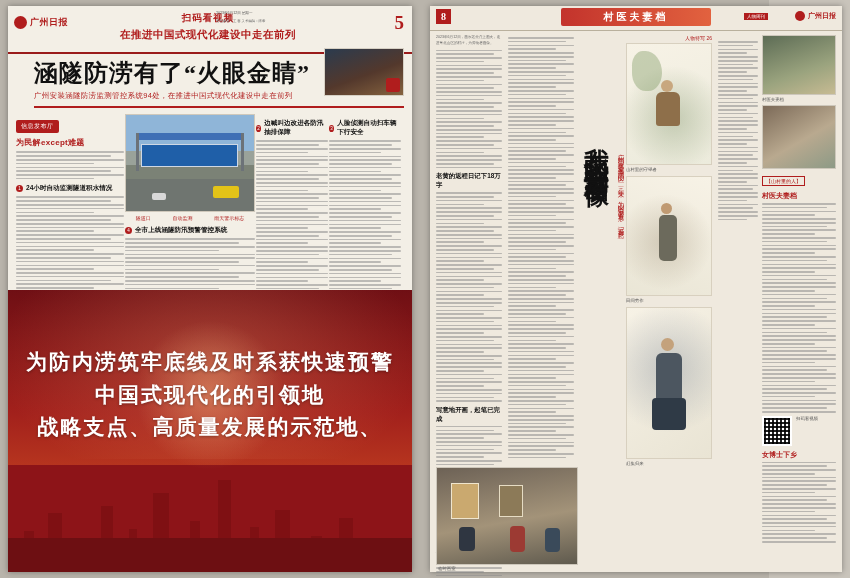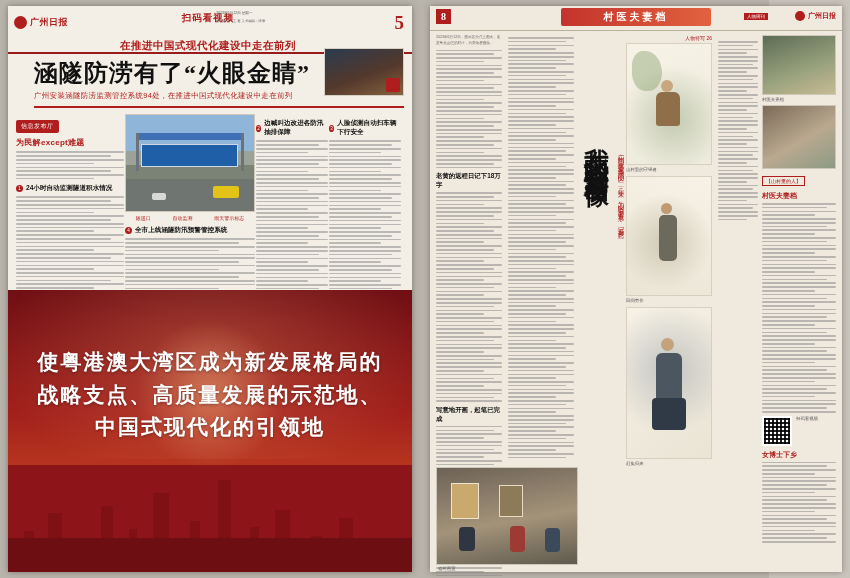--- a/index.html
+++ b/index.html
@@ -19,21 +19,21 @@
   
   .masthead{position:relative;height:46px;border-bottom:2px solid #9a1b1b;}
   .mh-logo{position:absolute;left:6px;top:10px;display:flex;align-items:center;gap:3px;}
   .mh-logo .circ{width:13px;height:13px;border-radius:50%;background:#b01d1d;}
   .mh-logo .name{font-size:9px;color:#b01d1d;font-weight:bold;letter-spacing:.5px;}
   .mh-date{position:absolute;left:208px;top:5px;font-size:3.6px;color:#555;}
   .mh-sub{position:absolute;left:208px;top:13px;font-size:3.4px;color:#666;}
   .mh-pageno{position:absolute;right:8px;top:6px;font-size:19px;color:#b01d1d;font-weight:bold;font-family:"Liberation Serif",serif;}
   .mh-kicker{position:absolute;left:100px;top:6px;width:200px;text-align:center;}
   .mh-kicker .k1{font-size:9.5px;color:#b01d1d;font-weight:bold;letter-spacing:1px;}
-  .mh-kicker .k2{font-size:10.5px;color:#b01d1d;font-weight:bold;letter-spacing:.5px;margin-top:14px;}
+  .mh-kicker .k2{font-size:10.5px;color:#b01d1d;font-weight:bold;letter-spacing:.5px;margin-top:3px;}
 
   .headline-zone{padding:6px 8px 2px 26px;}
   .headline{font-family:"Liberation Serif",serif;font-weight:bold;font-size:24px;color:#111;letter-spacing:1px;line-height:1.1;}
   .subhead{font-size:7.5px;color:#b01d1d;margin-top:5px;letter-spacing:.3px;}
   .rule-red{height:2px;background:#b01d1d;margin:5px 0 0 0;}
 
   .l-cols{display:flex;gap:1px;padding:4px 8px 0 8px;height:222px;box-sizing:border-box;}
   .col{flex:1;position:relative;}
   .col.c1{max-width:108px;}
   .col.c2{max-width:130px;}
@@ -387,23 +387,23 @@
         <span class="b" style="left:45%;width:10px;height:48%"></span>
         <span class="b" style="left:52%;width:13px;height:86%"></span>
         <span class="b" style="left:60%;width:9px;height:42%"></span>
         <span class="b" style="left:66%;width:15px;height:58%"></span>
         <span class="b" style="left:75%;width:11px;height:34%"></span>
         <span class="b" style="left:82%;width:14px;height:50%"></span>
         <span class="b" style="left:90%;width:9px;height:28%"></span>
       </div>
       <div class="water"></div>
       <div class="ptext">
-        <div>使粤港澳大湾区成为新发展格局的</div>
+        <div>为防内涝筑牢底线及时系获快速预警</div>
+        <div>中国式现代化的引领地</div>
         <div>战略支点、高质量发展的示范地、</div>
-        <div>中国式现代化的引领地</div>
       </div>
     </div>
   </div>
 
   <div class="page right">
 
     <div class="r-mast">
       <div class="r-pageno">8</div>
       <div class="r-banner">村医夫妻档</div>
       <div class="r-tag">人物周刊</div>

